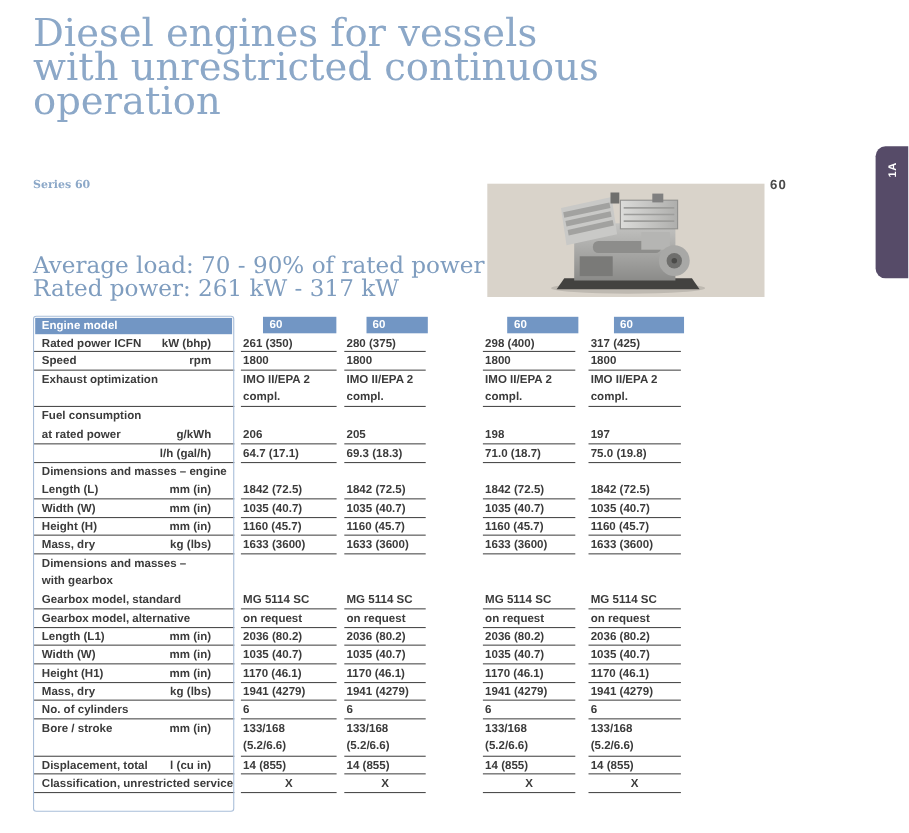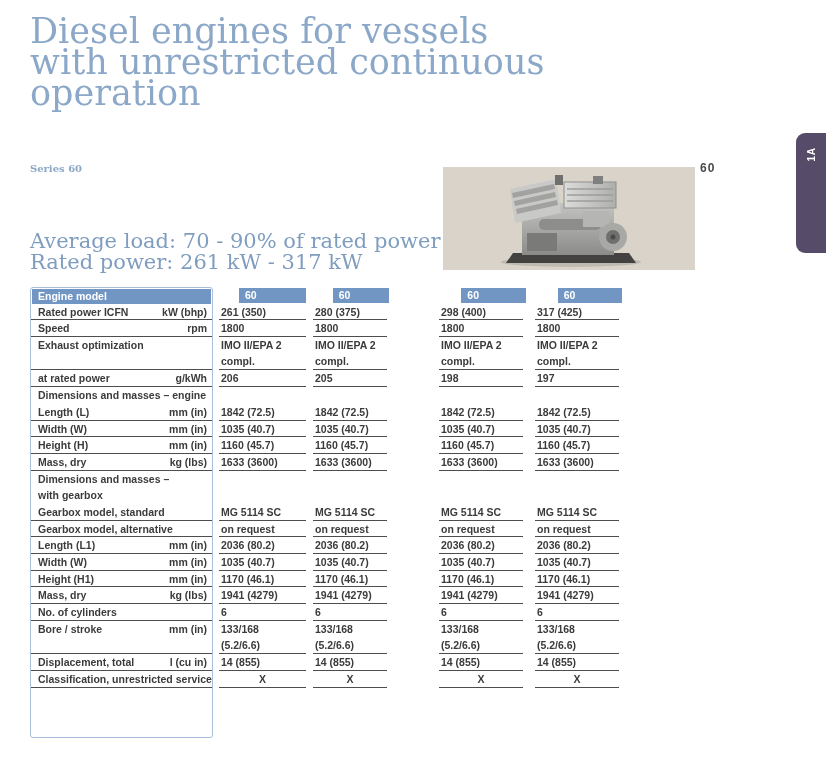--- a/index.html
+++ b/index.html
@@ -24,21 +24,21 @@
   .tab{position:absolute;right:0;top:133px;width:30px;height:120px;
        background:var(--tab_purple,#564b68);border-radius:9px 0 0 9px;}
   .tab span{position:absolute;top:16px;left:9px;color:#fff;font-size:10px;font-weight:700;
             letter-spacing:0.5px;transform:rotate(-90deg);transform-origin:center;display:block;}
 
   
   .spec{position:absolute;left:30px;top:287px;width:592px;height:452px;--rh:16.7px;}
   .lframe{position:absolute;left:0;top:0;width:183px;height:451px;box-sizing:border-box;
           border:1.5px solid var(--box_border_blue,#a9bed9);border-radius:3px;pointer-events:none;}
   .trow{display:flex;align-items:stretch;}
-  .lc{width:183px;flex:none;box-sizing:border-box;padding:0 6px 0 8px;overflow:hidden;}
+  .lc{width:183px;flex:none;box-sizing:border-box;padding:0 21px 0 8px;overflow:hidden;}
   .vc{box-sizing:border-box;overflow:hidden;}
   .c0{width:87px;margin-left:6px;}
   .c1{width:74px;margin-left:7px;}
   .c2{width:84px;margin-left:52px;}
   .c3{width:84px;margin-left:12px;}
   .u{border-bottom:1.6px solid var(--rule_gray,#4d4d4d);}
   .lwrap{display:flex;justify-content:space-between;line-height:16.2px;}
   .lbl,.unit,.lline{font-weight:700;font-size:10.5px;white-space:nowrap;}
   .lline{line-height:16.2px;}
   .vline{font-weight:700;font-size:10.5px;line-height:16.2px;padding-left:2px;white-space:nowrap;}
@@ -182,38 +182,63 @@
           </div>
           <div class="vc c2 u">
             <div class="vline">IMO II/EPA 2</div>
             <div class="vline">compl.</div>
           </div>
           <div class="vc c3 u">
             <div class="vline">IMO II/EPA 2</div>
             <div class="vline">compl.</div>
           </div>
         </div>
+        <div class="trow section" style="height: 16.7px;">
+          <div class="lc">
+            <div class="lline">Fuel consumption</div>
+          </div>
+        </div>
         <div class="trow data" style="height: 16.7px;">
           <div class="lc u">
             <div class="lwrap">
               <span class="lbl">at rated power</span>
               <span class="unit">g/kWh</span>
             </div>
           </div>
           <div class="vc c0 u">
             <div class="vline">206</div>
           </div>
           <div class="vc c1 u">
             <div class="vline">205</div>
           </div>
           <div class="vc c2 u">
             <div class="vline">198</div>
           </div>
           <div class="vc c3 u">
             <div class="vline">197</div>
+          </div>
+        </div>
+        <div class="trow data" style="height: 16.7px;">
+          <div class="lc u">
+            <div class="lwrap">
+              <span class="lbl"></span>
+              <span class="unit">l/h (gal/h)</span>
+            </div>
+          </div>
+          <div class="vc c0 u">
+            <div class="vline">64.7 (17.1)</div>
+          </div>
+          <div class="vc c1 u">
+            <div class="vline">69.3 (18.3)</div>
+          </div>
+          <div class="vc c2 u">
+            <div class="vline">71.0 (18.7)</div>
+          </div>
+          <div class="vc c3 u">
+            <div class="vline">75.0 (19.8)</div>
           </div>
         </div>
         <div class="trow section" style="height: 16.7px;">
           <div class="lc">
             <div class="lline">Dimensions and masses – engine</div>
           </div>
         </div>
         <div class="trow data" style="height: 16.7px;">
           <div class="lc u">
             <div class="lwrap">

